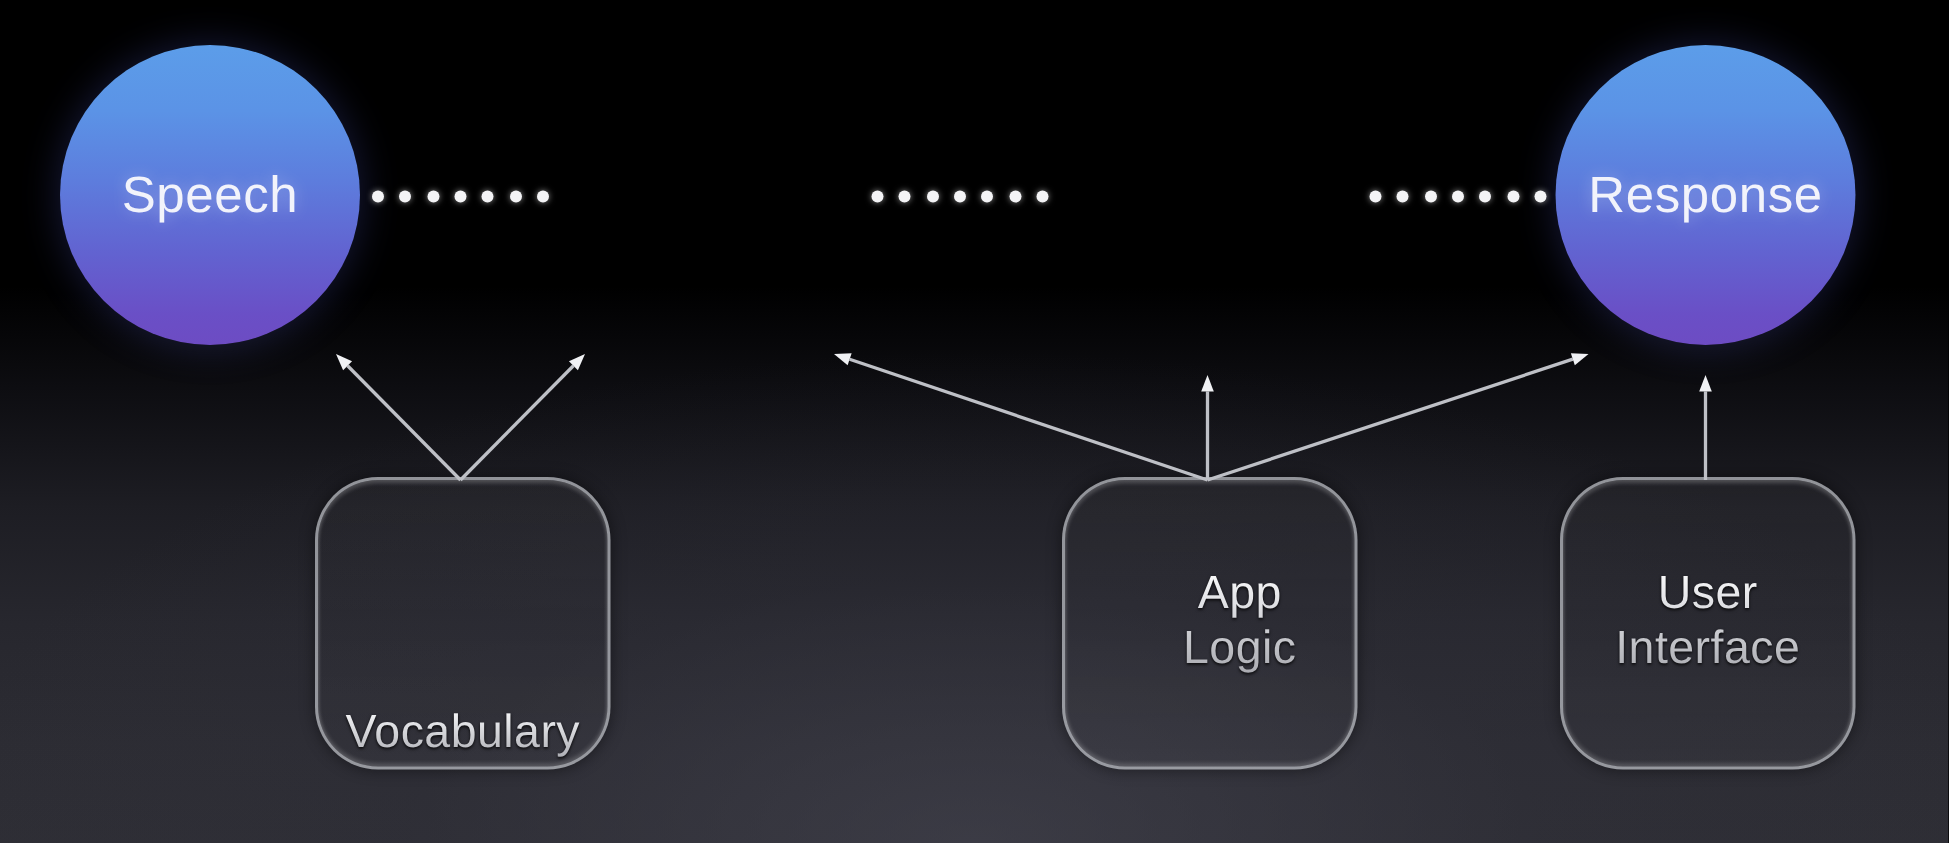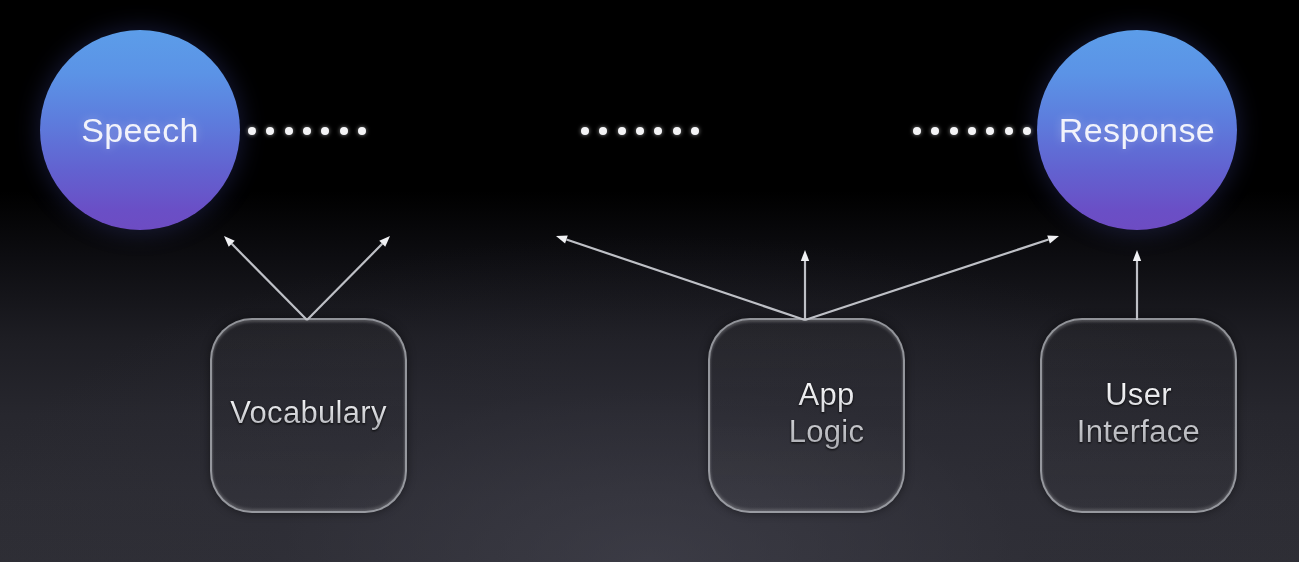--- a/index.html
+++ b/index.html
@@ -125,21 +125,21 @@
   <div class="dots" style="left:913px; top:126px; width:118px;">
       <span class="dot"></span>
       <span class="dot"></span>
       <span class="dot"></span>
       <span class="dot"></span>
       <span class="dot"></span>
       <span class="dot"></span>
       <span class="dot"></span>
     </div>
 
-  <div class="box" style="left:210px; top:318px;">
+  <div class="box" style="left:210px; top:318px;align-items:flex-end;">
     <span class="box-label">Vocabulary</span>
   </div>
 
   <div class="box" style="left:708px; top:318px;padding-left:40px;">
     <span class="box-label">App
 Logic</span>
   </div>
 
   <div class="box" style="left:1040px; top:318px;">
     <span class="box-label">User

